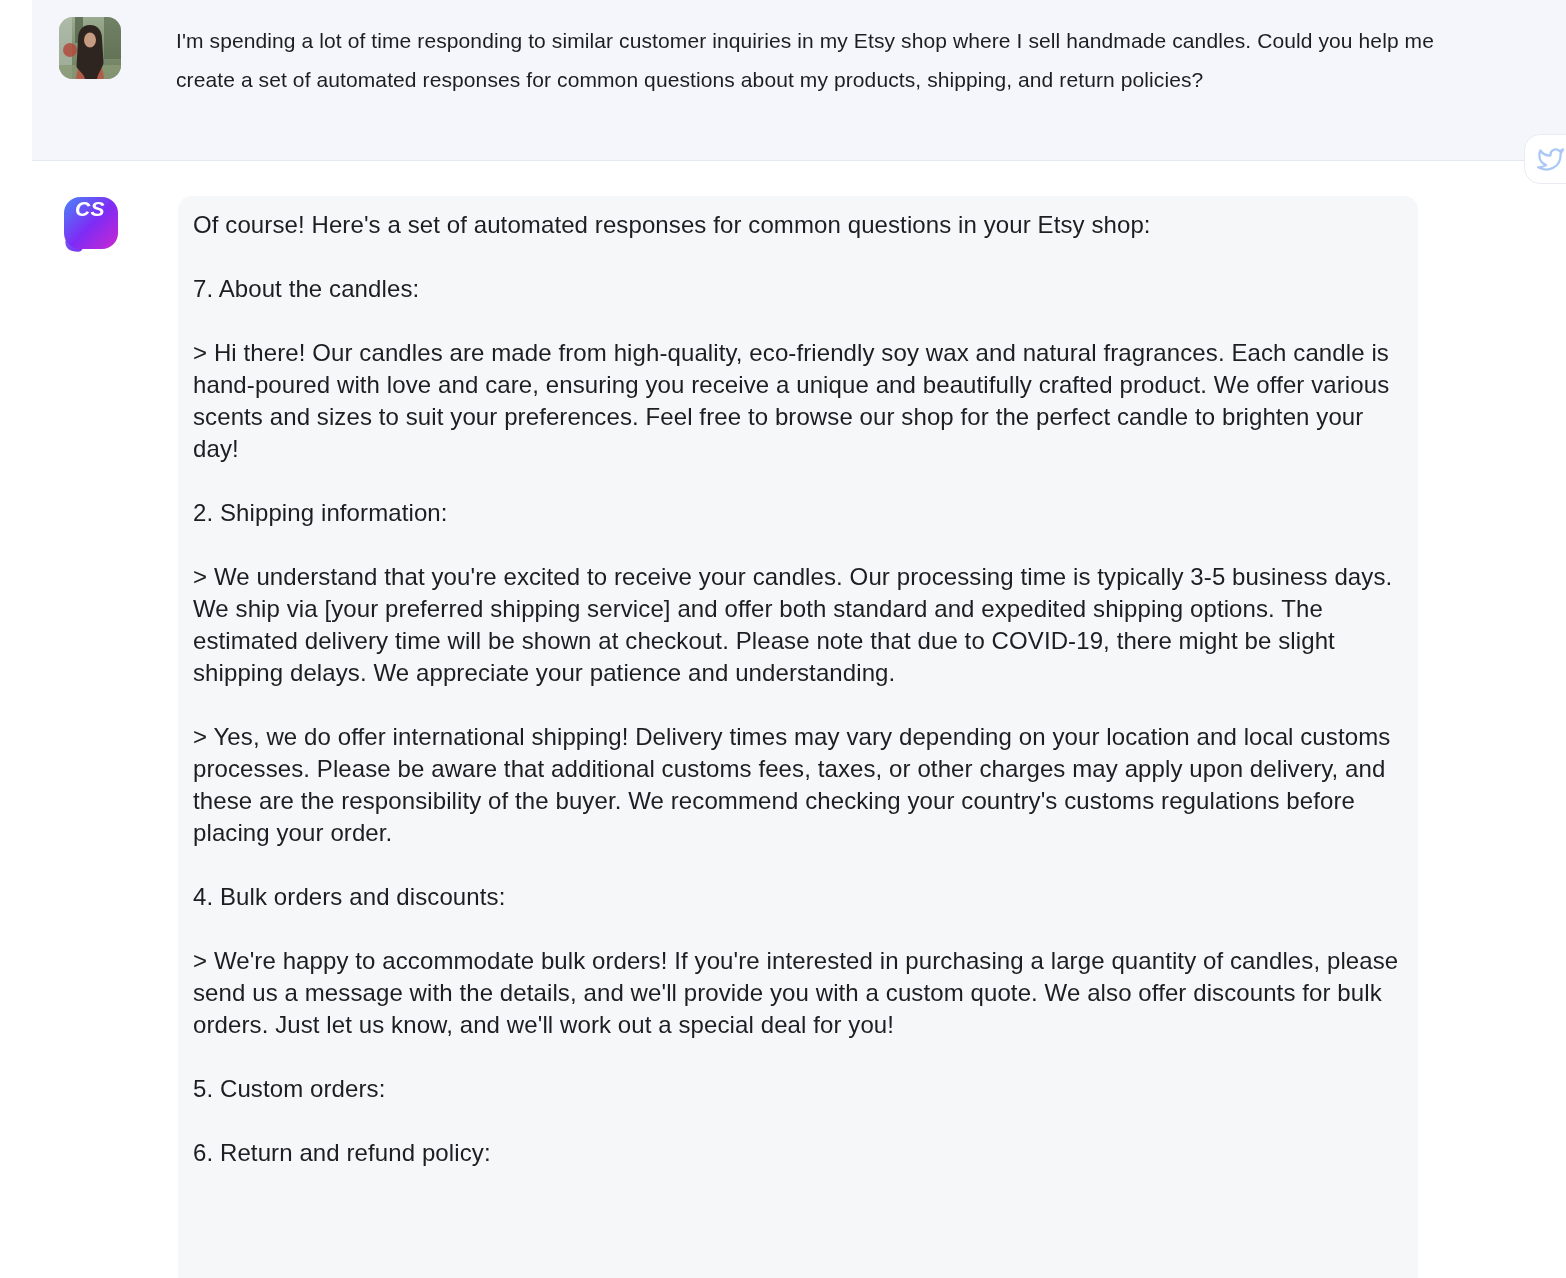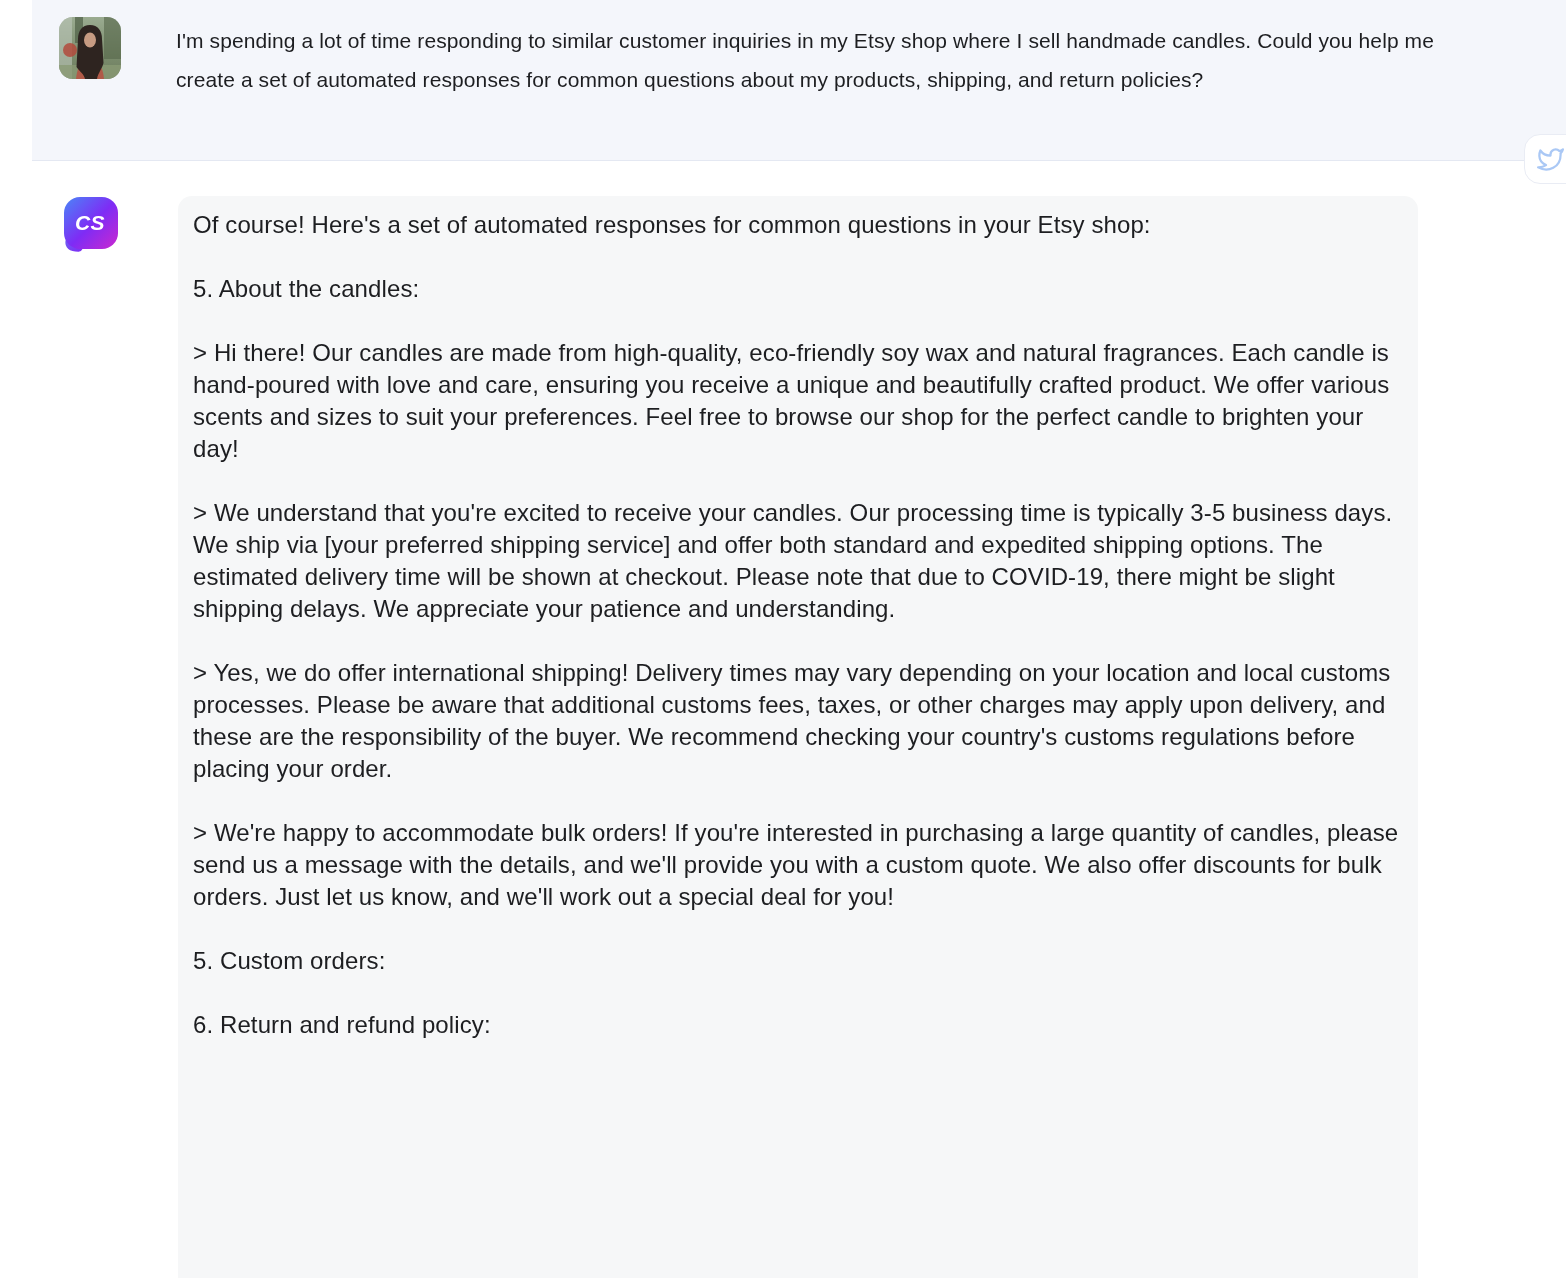--- a/index.html
+++ b/index.html
@@ -55,21 +55,21 @@
   }
   .cs-avatar .tail{
     position:absolute;left:1px;bottom:-3px;width:20px;height:20px;
     background:linear-gradient(135deg,#6a6cf2,var(--avatar_grad_2));
     border-radius:3px 3px 3px 14px;
     transform:rotate(12deg) skew(-10deg,-10deg);
   }
   .cs-avatar .face{
     position:absolute;inset:0;border-radius:16px;
     background:linear-gradient(135deg,var(--avatar_grad_1) 0%,var(--avatar_grad_2) 52%,var(--avatar_grad_3) 100%);
-    display:flex;align-items:center;justify-content:center;
+    display:flex;align-items:flex-start;justify-content:center;
   }
   .cs-avatar .face span{
     color:#ffffff;font-weight:bold;font-style:italic;font-size:21px;letter-spacing:.5px;
     transform:translateX(-1px);
   }
   
   .bubble{
     background:var(--bubble_bg);border-radius:14px;width:1240px;
     min-height:1130px;padding:13px 16px 30px 15px;
   }
@@ -117,23 +117,25 @@
 
   <section class="assistant-row">
     <div class="cs-avatar">
       <div class="tail"></div>
       <div class="face">
         <span>CS</span>
       </div>
     </div>
     <div class="bubble">
         <p>Of course! Here's a set of automated responses for common questions in your Etsy shop:</p>
-        <p>5. About the candles:</p>
+        <p>7. About the candles:</p>
         <p>&gt; Hi there! Our candles are made from high-quality, eco-friendly soy wax and natural fragrances. Each candle is hand-poured with love and care, ensuring you receive a unique and beautifully crafted product. We offer various scents and sizes to suit your preferences. Feel free to browse our shop for the perfect candle to brighten your day!</p>
+        <p>2. Shipping information:</p>
         <p>&gt; We understand that you're excited to receive your candles. Our processing time is typically 3-5 business days. We ship via [your preferred shipping service] and offer both standard and expedited shipping options. The estimated delivery time will be shown at checkout. Please note that due to COVID-19, there might be slight shipping delays. We appreciate your patience and understanding.</p>
         <p>&gt; Yes, we do offer international shipping! Delivery times may vary depending on your location and local customs processes. Please be aware that additional customs fees, taxes, or other charges may apply upon delivery, and these are the responsibility of the buyer. We recommend checking your country's customs regulations before placing your order.</p>
+        <p>4. Bulk orders and discounts:</p>
         <p>&gt; We're happy to accommodate bulk orders! If you're interested in purchasing a large quantity of candles, please send us a message with the details, and we'll provide you with a custom quote. We also offer discounts for bulk orders. Just let us know, and we'll work out a special deal for you!</p>
         <p>5. Custom orders:</p>
         <p>6. Return and refund policy:</p>
       </div>
   </section>
 
 </div>
 
 </body></html>

